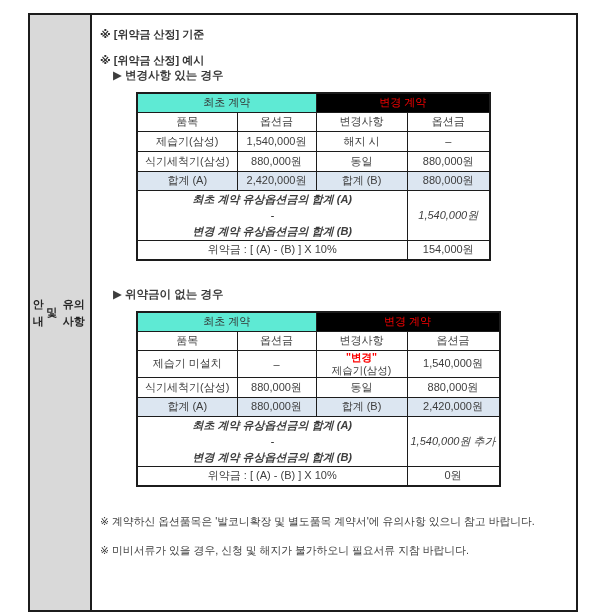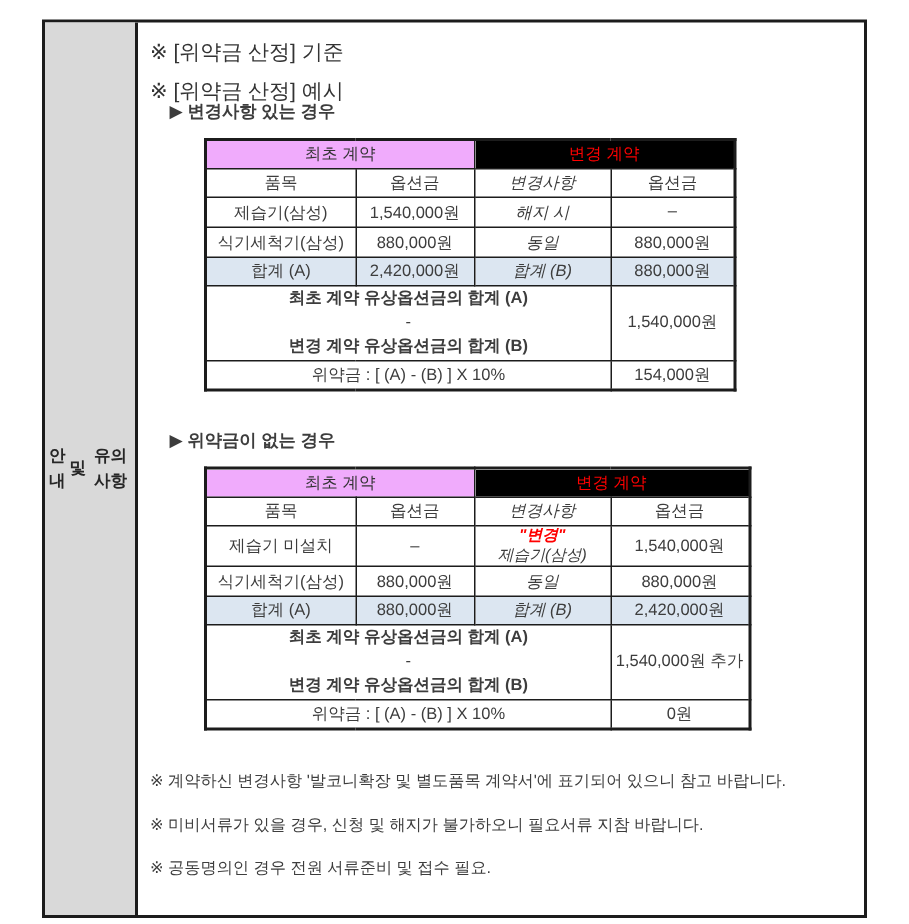--- a/index.html
+++ b/index.html
@@ -11,37 +11,37 @@
   .outer-box {
     position:absolute; left:28px; top:13px; width:550px; height:599px;
     border:2px solid #1c1c1c; display:flex; box-sizing:border-box; background:#fff;
   }
   .sidebar {
     width:60px; flex:0 0 60px; background:#d9d9d9; border-right:2px solid #1c1c1c;
     display:flex; flex-direction:row; justify-content:center; align-items:center;
     font-weight:bold; font-size:11px; line-height:17px; color:#262626; text-align:center;
   }
   .main { flex:1; padding:11px 4px 0 8px; box-sizing:border-box; overflow:hidden; }
-  .h-title { font-weight:normal; font-size:14px; line-height:16px; color:#333; white-space:nowrap; }
+  .h-title { font-weight:bold; font-size:11px; line-height:16px; color:#333; white-space:nowrap; }
   .formula { font-size:11px; line-height:16px; margin-left:13px; white-space:nowrap; }
   .gap10 { height:10px; } .gap9 { height:9px; } .gap26 { height:26px; }
   .caption { font-weight:bold; font-size:11.5px; line-height:15px; margin-left:13px; white-space:nowrap; }
 
   table.contract {
     border-collapse:collapse; table-layout:fixed; margin-left:36px;
     font-size:11px; color:#3d3d3d; border:2px solid #1c1c1c;
   }
   table.contract th, table.contract td {
     border:1px solid #1c1c1c; text-align:center; vertical-align:middle;
     padding:0 3px; white-space:nowrap; overflow:hidden; font-weight:normal;
   }
-  .r19 { height:19px; } .r20 { height:20px; } .r26 { height:26px; } .r50 { height:50px; }
-  th.grp-initial { background:#f0abfc; font-weight:bold; color:#333;margin-top:40px; }
+  .r19 { height:19px; } .r20 { height:20px; } .r26 { height:26px; } .r50 { height:50px;font-style:italic; }
+  th.grp-initial { background:#5eead4; font-weight:bold; color:#333;margin-top:40px; }
   th.grp-changed { background:#000000; font-weight:bold; border-left-width:2px; }
-  td.mid { border-left-width:2px;font-style:italic; }
+  td.mid { border-left-width:2px; }
   tr.total-row td { background:#dce6f1; }
   td.bold, .bold { font-weight:bold; }
   .red { color:#ff0000; }
   td.summary-cell { line-height:16px; font-size:11px; }
   td.summary-cell .sum-line { display:block; }
   td.value-cell { line-height:14px; }
   .small-line { display:block; font-size:10.5px; line-height:13px; }
   .notes { margin-top:0; }
   .note-line { font-size:10.8px; line-height:16px; margin-bottom:13px; white-space:nowrap; color:#3d3d3d; }
 </style>
@@ -171,19 +171,18 @@
       </tr>
       <tr class="r20">
         <td colspan="3" class="bold">위약금 : [ (A) - (B) ] X 10%</td>
         <td>0원</td>
       </tr>
     </tbody>
       </table>
 
     <div class="gap26"></div>
     <div class="notes">
-      <div class="note-line">※ 계약하신 변경사항 '발코니확장 및 별도품목 계약서'에 표기되어 있으니 참고 바랍니다.</div>
+      <div class="note-line">※ 계약하신 옵션품목은 '발코니확장 및 별도품목 계약서'에 유의사항 있으니 참고 바랍니다.</div>
       <div class="note-line">※ 미비서류가 있을 경우, 신청 및 해지가 불가하오니 필요서류 지참 바랍니다.</div>
-      <div class="note-line">※ 공동명의인 경우 전원 서류준비 및 접수 필요.</div>
     </div>
 
   </div>
 </div>
 
 </body></html>

